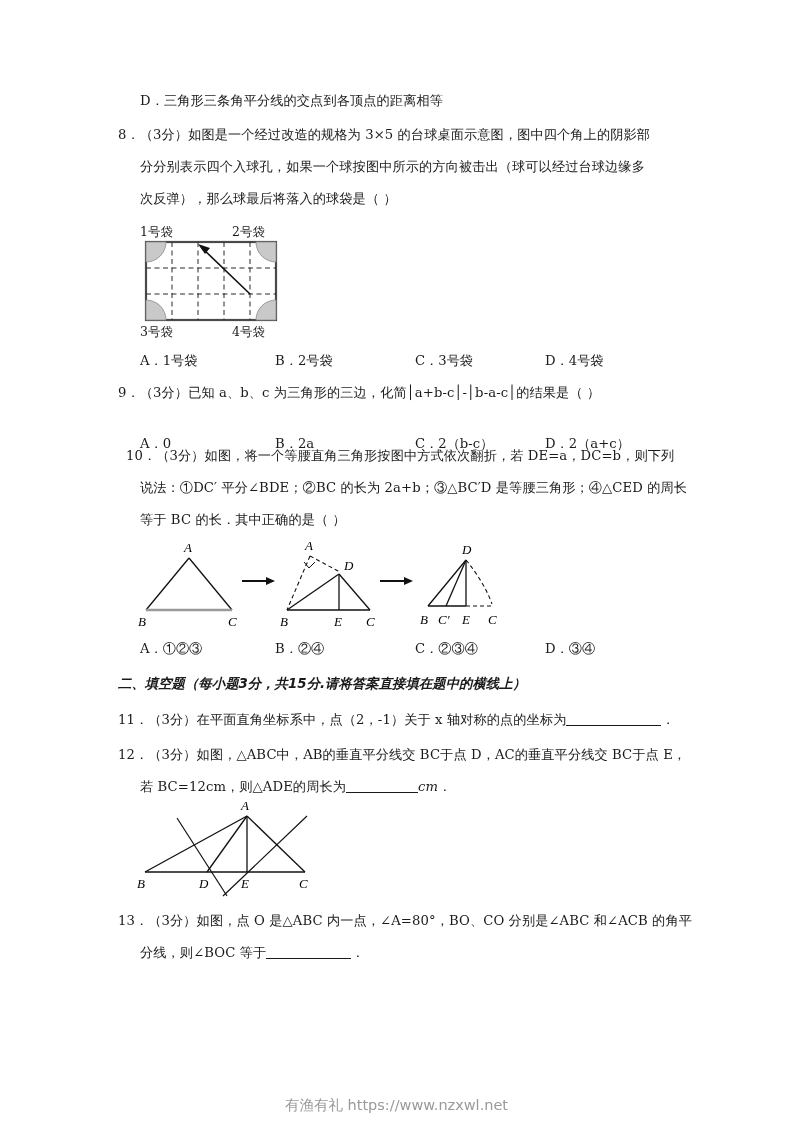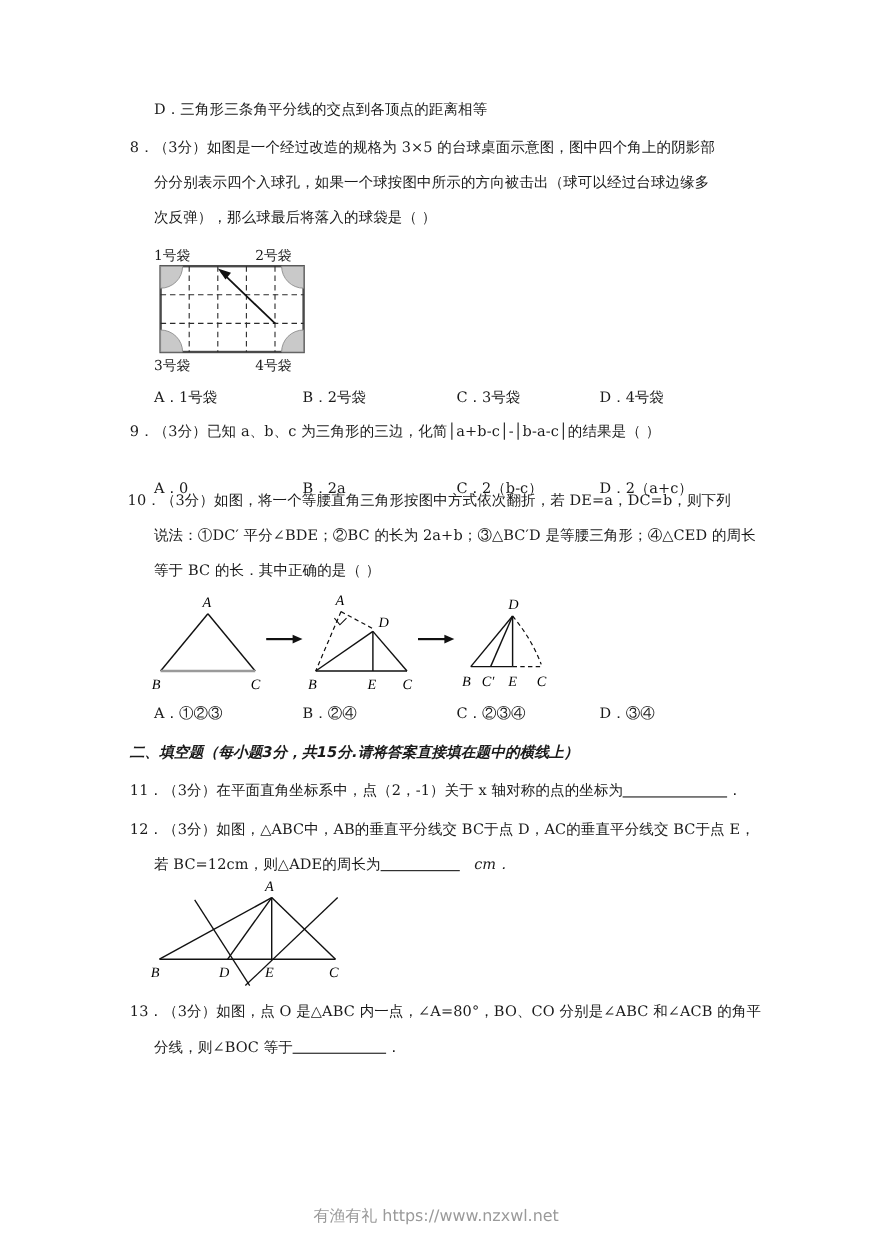--- a/index.html
+++ b/index.html
@@ -23,21 +23,21 @@
     border-radius: 12px;
   }
   .line {
     position: absolute;
     font-size: 13.2px;
     line-height: 18px;
     white-space: nowrap;
     letter-spacing: 0.1px;
   }
   .cn { font-family: "DejaVu Serif", "Liberation Serif", serif; }
-  .ital { font-style: italic; margin-left: 13px; }
+  .ital { font-style: italic; }
   .sec-head {
     position: absolute;
     font-family: "DejaVu Sans", sans-serif;
     font-weight: bold;
     font-size: 13.4px;
     white-space: nowrap;
   }
   .opt-row { position: absolute; width: 620px; height: 20px; }
   .opt {
     position: absolute;
@@ -117,21 +117,21 @@
   </div>
 
   <div class="line cn" style="left:118px; top:384px;">9．（3分）已知 a、b、c 为三角形的三边，化简│a+b-c│-│b-a-c│的结果是（      ）</div>
   <div class="opt-row" style="left:0px; top:435px;">
     <div class="opt cn" style="left:140px;">A．0</div>
     <div class="opt cn" style="left:275px;">B．2a</div>
     <div class="opt cn" style="left:415px;">C．2（b-c）</div>
     <div class="opt cn" style="left:545px;">D．2（a+c）</div>
   </div>
 
-  <div class="line cn" style="left:116px; top:447px;">10．（3分）如图，将一个等腰直角三角形按图中方式依次翻折，若 DE=a，DC=b，则下列</div>
+  <div class="line cn" style="left:126px; top:447px;">10．（3分）如图，将一个等腰直角三角形按图中方式依次翻折，若 DE=a，DC=b，则下列</div>
   <div class="line cn" style="left:140px; top:479px;">说法：①DC′ 平分∠BDE；②BC 的长为 2a+b；③△BC′D 是等腰三角形；④△CED 的周长</div>
   <div class="line cn" style="left:140px; top:511px;">等于 BC 的长．其中正确的是（      ）</div>
 
   <div class="fig" style="left:132px; top:536px;">
     <svg width="400" height="96" viewBox="0 0 400 96">
 
       <g>
         <text x="52" y="16" font-size="13" font-style="italic" font-family="Liberation Serif, serif">A</text>
         <line x1="57" y1="22" x2="14" y2="74" stroke="#111" stroke-width="1.3"></line>
         <line x1="57" y1="22" x2="100" y2="74" stroke="#111" stroke-width="1.3"></line>

